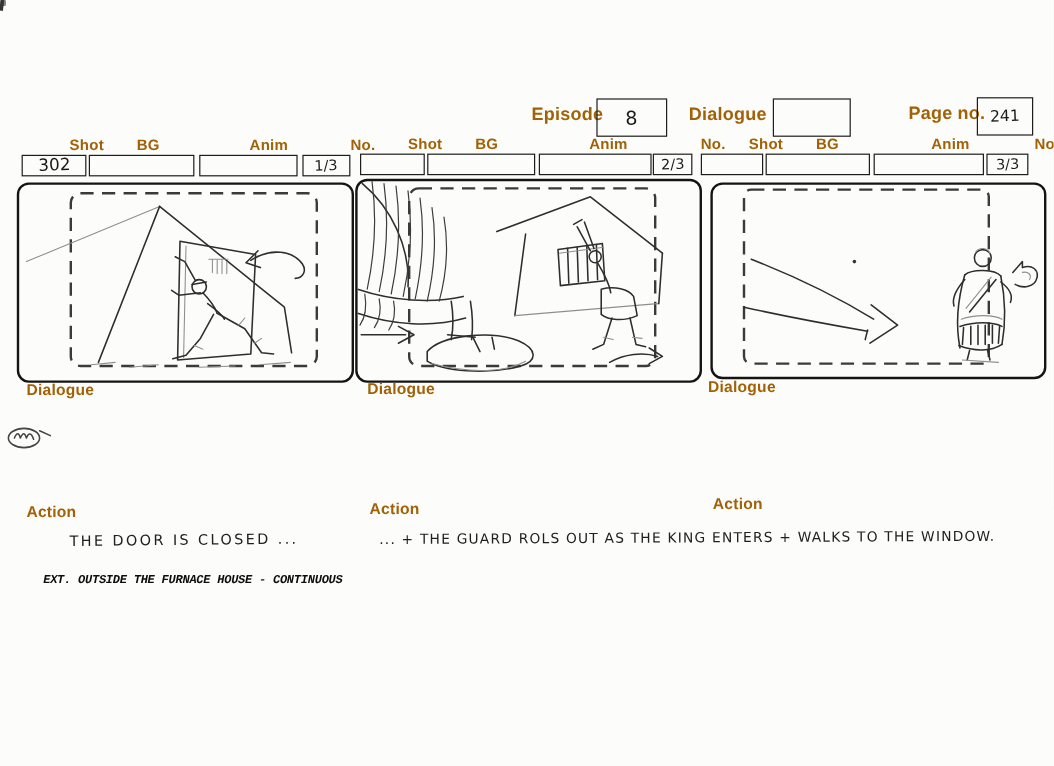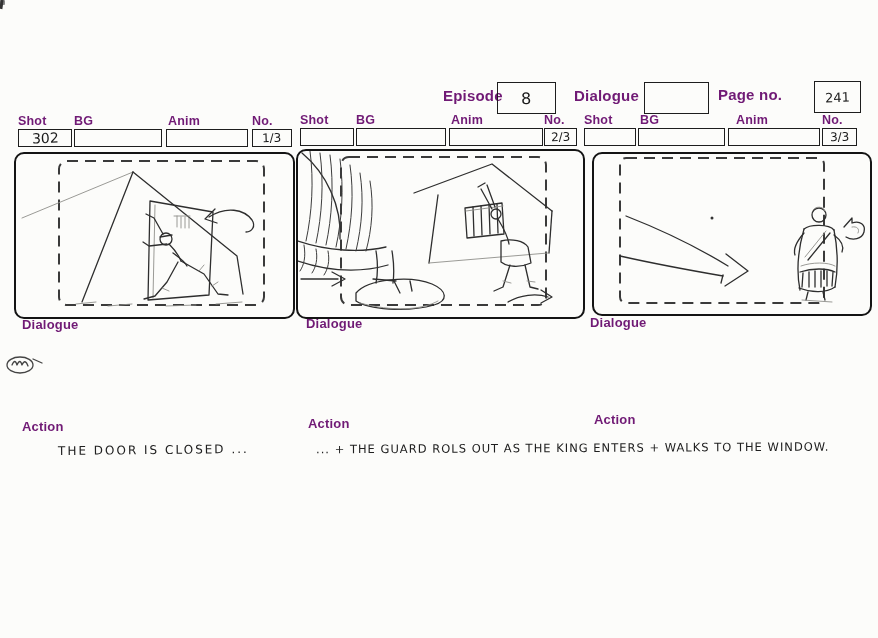--- a/index.html
+++ b/index.html
@@ -1,19 +1,19 @@
 <!DOCTYPE html>
 <html><head>
 <meta charset="utf-8">
 <style>
   html,body{margin:0;padding:0;}
   body{width:878px;height:638px;background:#e9e9e6;font-family:"Liberation Sans",sans-serif;}
   #page{position:relative;width:878px;height:638px;background:#fcfcfa;overflow:hidden;}
-  .lbl{position:absolute;font:700 13px "Liberation Sans",sans-serif;color:#701a75;letter-spacing:.2px;white-space:nowrap;}
-  .lbl.sm{font-size:12.5px;}
+  .lbl{position:absolute;font:700 13px "Liberation Sans",sans-serif;color:#a16207;letter-spacing:.2px;white-space:nowrap;}
+  .lbl.sm{font-size:12.5px;margin-left:40px;}
   .box{position:absolute;border:1.6px solid #1d1d1d;background:transparent;display:flex;align-items:center;justify-content:center;}
   .hand{font-family:"DejaVu Sans",sans-serif;color:#1a1a1a;transform:rotate(-2deg);white-space:nowrap;}
   .rule{position:absolute;height:2px;background:#3d3d3d;}
   .rule.thin{height:1px;background:#c9c9c4;}
   .rule.mid{height:1px;background:#b4b4ae;}
   .panel{position:absolute;border:2.5px solid #141414;border-radius:10px;background:transparent;}
   .panel svg{display:block;width:100%;height:100%;}
   .sk path,.sk circle,.sk ellipse{fill:none;stroke:#2e2e2e;stroke-width:1.3;stroke-linecap:round;stroke-linejoin:round;}
   .sk .faint{stroke:#8f8f8a;stroke-width:.9;}
   .sk .hatch{stroke:#3c3c3c;stroke-width:1;}
@@ -38,21 +38,21 @@
   <div class="rule" style="left:155;top:106;width:278;background:#333;"></div>
 
   <div class="lbl" style="left:443px;top:87px;font-size:15px;">Episode</div>
   <div class="box" style="left:497px;top:82px;width:57px;height:30px;">
     <span class="hand" style="font-size:16px;">8</span>
   </div>
   <div class="lbl" style="left:574px;top:87px;font-size:15px;">Dialogue</div>
   <div class="box" style="left:644px;top:82px;width:63px;height:30px;">
     <span class="hand" style="font-size:15px;"></span>
   </div>
-  <div class="lbl" style="left:718px;top:86px;font-size:15px;">Page no.</div>
+  <div class="lbl" style="left:757px;top:86px;font-size:15px;">Page no.</div>
   <div class="box" style="left:814px;top:81px;width:45px;height:30px;">
     <span class="hand" style="font-size:13px;">241</span>
   </div>
 
   <div class="lbl sm" style="left:18px;top:114px;">Shot</div>
   <div class="lbl sm" style="left:74px;top:114px;">BG</div>
   <div class="lbl sm" style="left:168px;top:114px;">Anim</div>
   <div class="lbl sm" style="left:252px;top:114px;">No.</div>
   <div class="box" style="left:18px;top:129px;width:52px;height:16px;">
       <span class="hand" style="font-size:14px;">302</span>
@@ -240,20 +240,21 @@
   <div class="lbl" style="left:22px;top:419px;">Action</div>
   <div class="rule" style="left:14;top:433;width:281;"></div>
   <div class="rule" style="left:300;top:414;width:280;"></div>
   <div class="lbl" style="left:308px;top:416px;">Action</div>
   <div class="rule" style="left:300;top:431;width:280;"></div>
   <div class="rule" style="left:586;top:410;width:292;"></div>
   <div class="lbl" style="left:594px;top:412px;">Action</div>
   <div class="rule" style="left:586;top:428;width:292;"></div>
 
   <div class="hw" style="left:58px;top:443px;font-size:12px;letter-spacing:2px;transform:rotate(-.6deg);">THE DOOR IS CLOSED ...</div>
+  <div class="scene" style="left:36px;top:479px;">EXT. OUTSIDE THE FURNACE HOUSE - CONTINUOUS</div>
   <div class="hw" style="left:316px;top:441px;font-size:11.5px;letter-spacing:1px;transform:rotate(-.3deg);">... + THE GUARD ROLS OUT AS THE KING ENTERS + WALKS TO THE WINDOW.</div>
   <div class="hw" style="left:600px;top:441px;font-size:11.5px;"></div>
 
   <div class="rule" style="left:20;top:543;width:276;"></div>
   <div class="rule" style="left:302;top:543;width:276;"></div>
   <div class="rule" style="left:586;top:543;width:272;"></div>
   <div class="rule" style="left:20;top:561;width:276;"></div>
   <div class="rule" style="left:302;top:561;width:276;"></div>
   <div class="rule" style="left:586;top:561;width:272;"></div>
   <div class="rule" style="left:20;top:627;width:276;"></div>

